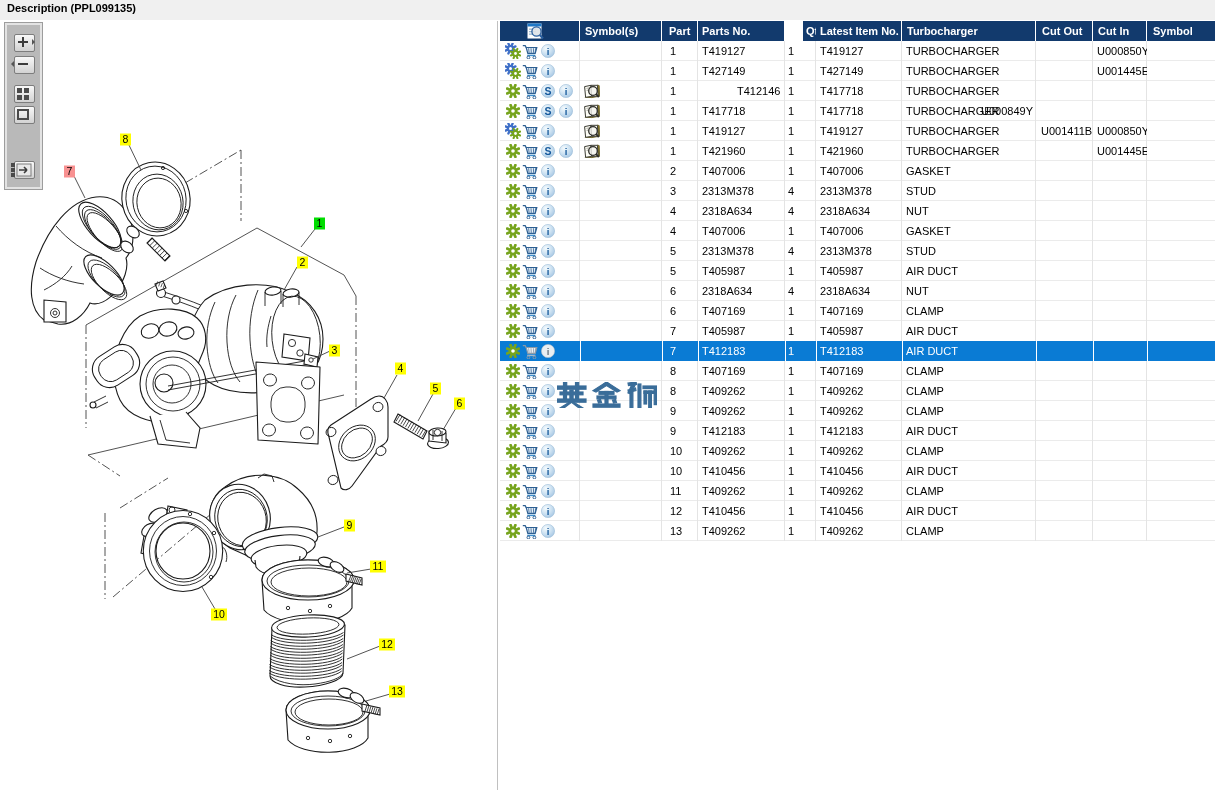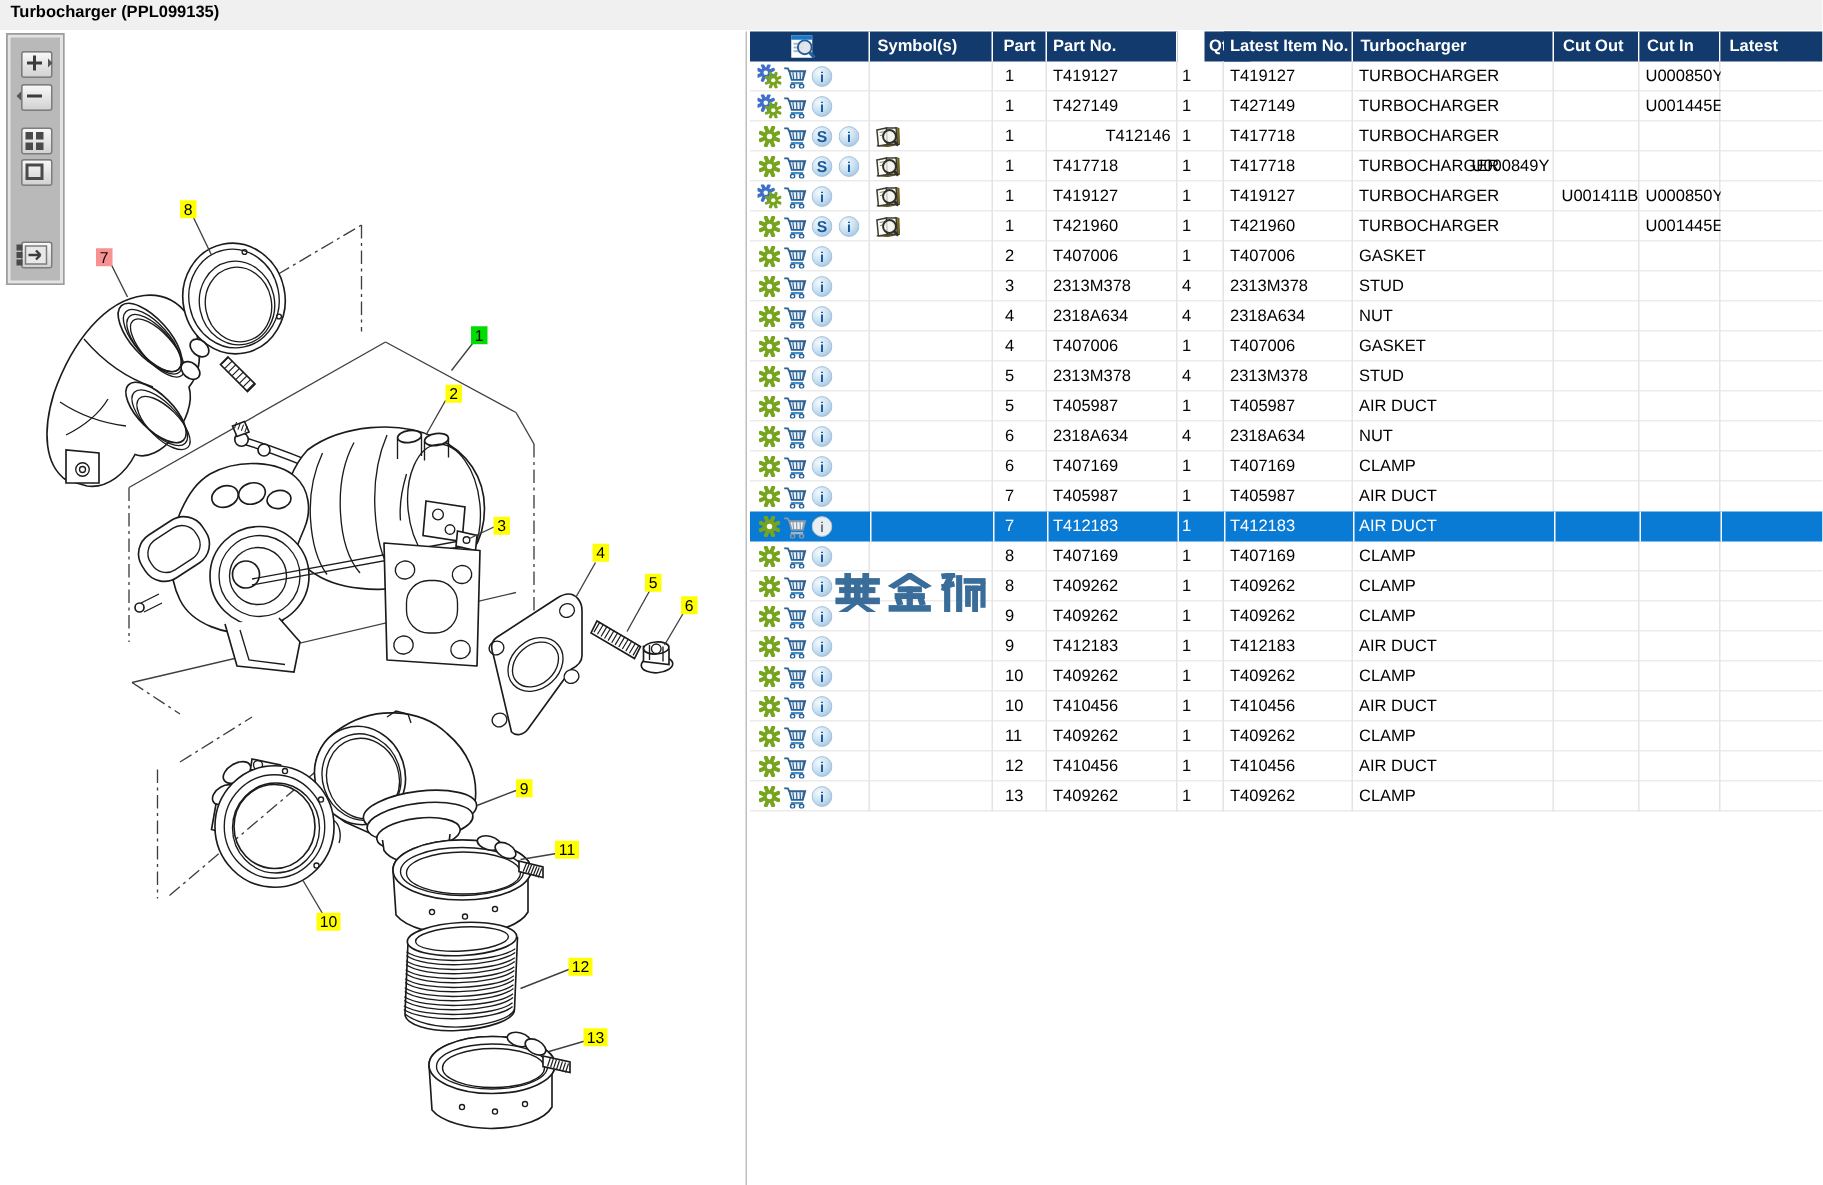--- a/index.html
+++ b/index.html
@@ -369,21 +369,21 @@
     <rect x="211" y="608.5" width="16" height="12" fill="#ffff00"></rect>
     <text x="219.0" y="618.3" text-anchor="middle" font-size="10.5" font-family="Liberation Sans" fill="#000">10</text>
     <rect x="370" y="560.5" width="16" height="12" fill="#ffff00"></rect>
     <text x="378.0" y="570.3" text-anchor="middle" font-size="10.5" font-family="Liberation Sans" fill="#000">11</text>
     <rect x="379" y="638.5" width="16" height="12" fill="#ffff00"></rect>
     <text x="387.0" y="648.3" text-anchor="middle" font-size="10.5" font-family="Liberation Sans" fill="#000">12</text>
     <rect x="389" y="685.5" width="16" height="12" fill="#ffff00"></rect>
     <text x="397.0" y="695.3" text-anchor="middle" font-size="10.5" font-family="Liberation Sans" fill="#000">13</text>
   </svg>
 <div class="topbar"></div>
-<div class="title">Turbocharger (PPL099135)</div>
+<div class="title">Description (PPL099135)</div>
 <div class="divider"></div>
 <div class="toolbar">
     <div class="tbtn" style="top:11px"></div>
     <div class="tbtn" style="top:33px"></div>
     <div class="tbtn" style="top:62px"></div>
     <div class="tbtn" style="top:83px"></div>
     <div class="tbtn" style="top:138px"></div>
   </div>
 <svg class="ic" style="left:4px;top:22px" width="37" height="166" viewBox="0 0 37 166">
  <g stroke="#3c3c3c" stroke-width="2">
@@ -403,27 +403,27 @@
   <rect x="7" y="141" width="4" height="4"></rect>
       <rect x="7" y="146" width="4" height="4"></rect>
       <rect x="7" y="151" width="4" height="4"></rect>
  </g>
  <rect x="13" y="142" width="14" height="12" fill="#e8e8e8" stroke="#7d7d7d"></rect>
  <path d="M15,148 L23,148 M23,148 L20,145 M23,148 L20,151" stroke="#3c3c3c" stroke-width="1.6" fill="none"></path>
 </svg>
 <div class="hdr" style="left:500px;width:80px;padding-left:0px;"></div>
 <div class="hdr" style="left:580px;width:82px;padding-left:5px;">Symbol(s)</div>
 <div class="hdr" style="left:662px;width:36px;padding-left:7px;">Part</div>
-<div class="hdr" style="left:698px;width:87px;padding-left:4px;">Part No.</div>
+<div class="hdr" style="left:698px;width:87px;padding-left:4px;">Parts No.</div>
 <div class="hdr" style="left:803px;width:31px;padding-left:3px;">Qty.</div>
 <div class="hdr" style="left:816px;width:86px;padding-left:4px;">Latest Item No.</div>
 <div class="hdr" style="left:902px;width:134px;padding-left:5px;">Turbocharger</div>
 <div class="hdr" style="left:1036px;width:57px;padding-left:6px;">Cut Out</div>
 <div class="hdr" style="left:1093px;width:54px;padding-left:5px;">Cut In</div>
-<div class="hdr" style="left:1147px;width:68px;padding-left:6px; border-right:none;">Latest</div>
+<div class="hdr" style="left:1147px;width:68px;padding-left:6px; border-right:none;">Symbol</div>
 <svg class="ic" style="left:527px;top:23px" width="17" height="16">
     <use href="#hdrmag"></use>
   </svg>
 <div class="rowline" style="left:500px;top:60px;width:715px"></div>
 <div class="rowline" style="left:500px;top:80px;width:715px"></div>
 <div class="rowline" style="left:500px;top:100px;width:715px"></div>
 <div class="rowline" style="left:500px;top:120px;width:715px"></div>
 <div class="rowline" style="left:500px;top:140px;width:715px"></div>
 <div class="rowline" style="left:500px;top:160px;width:715px"></div>
 <div class="rowline" style="left:500px;top:180px;width:715px"></div>

